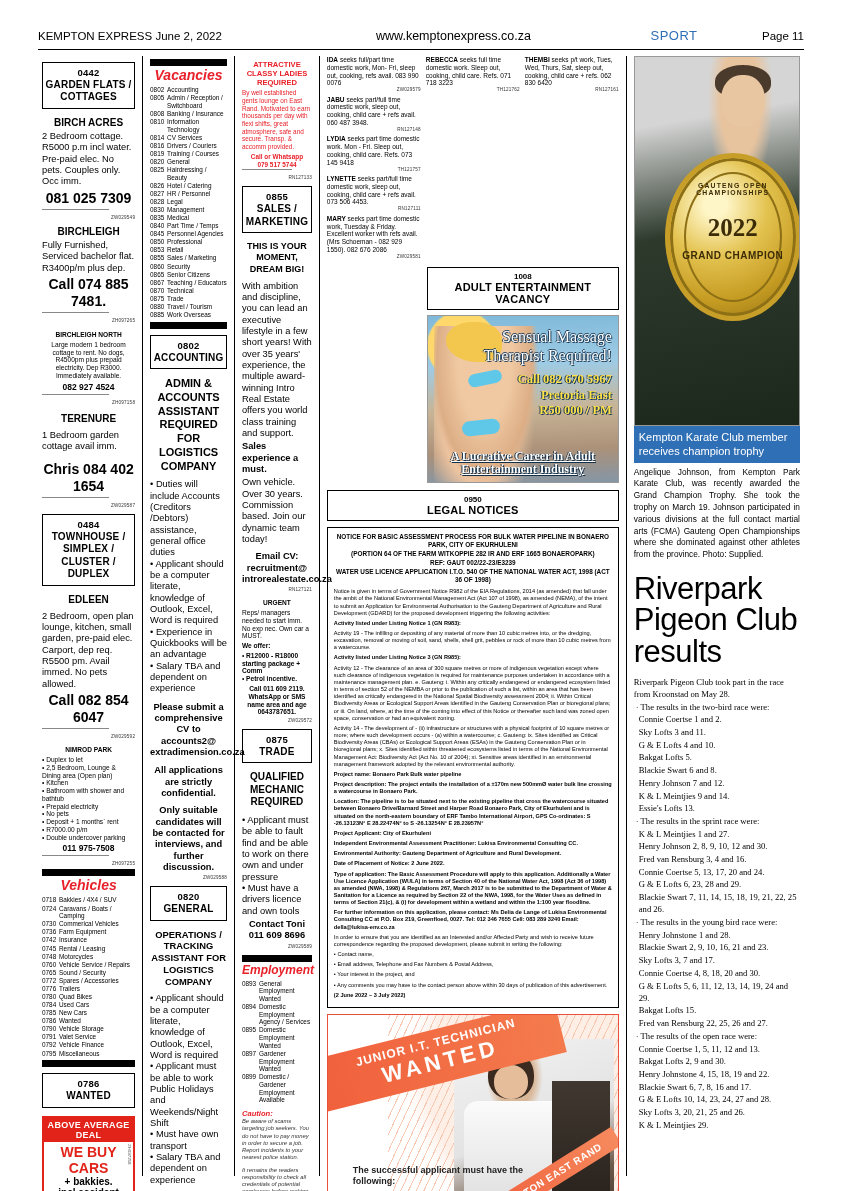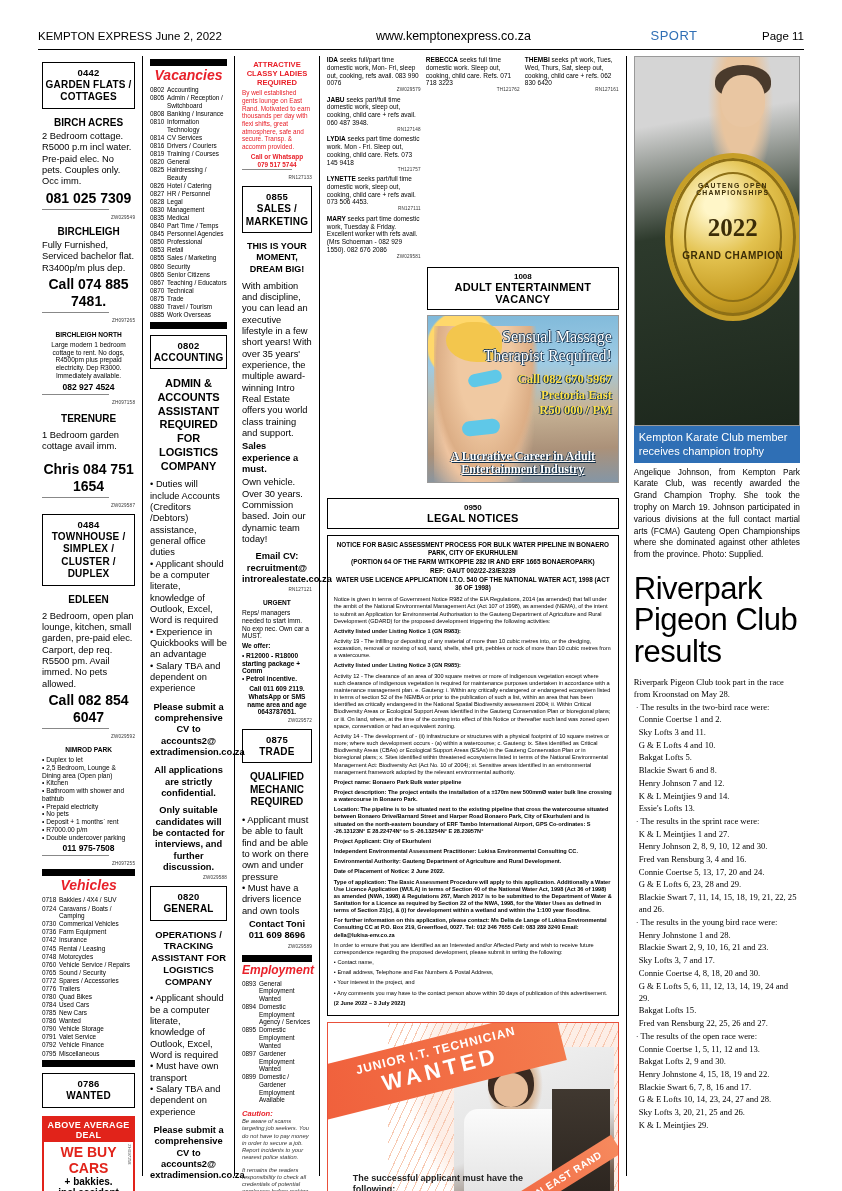--- a/index.html
+++ b/index.html
@@ -227,21 +227,21 @@
         <span class="hd">BIRCHLEIGH NORTH</span>
         <p class="ctr">Large modern 1 bedroom cottage to rent. No dogs, R4500pm plus prepaid electricity. Dep R3000. Immediately available.</p>
         <span class="ph" style="font-size:8.5px">082 927 4524</span>
       </div>
       <div class="sep"></div>
       <div class="ref">ZH097158</div>
 
       <div class="ad" style="margin-top:8px">
         <span class="hd" style="font-size:10px">TERENURE</span>
         <p style="margin-top:5px">1 Bedroom garden cottage avail imm.</p>
-        <span class="ph" style="margin-top:8px">Chris 084 751 1654</span>
+        <span class="ph" style="margin-top:8px">Chris 084 402 1654</span>
       </div>
       <div class="sep"></div>
       <div class="ref">ZW029587</div>
 
       <div class="catbox">
         <div class="code">0484</div>
         <div>TOWNHOUSE / SIMPLEX / CLUSTER / DUPLEX</div>
       </div>
 
       <div class="ad">
@@ -508,20 +508,21 @@
 
       <div class="catbox">
         <div class="code">0820</div>
         <div>GENERAL</div>
       </div>
 
       <div class="ad">
         <div class="b ctr" style="font-size:9.4px;line-height:1.25">OPERATIONS / TRACKING ASSISTANT FOR LOGISTICS COMPANY</div>
         <div style="margin-top:6px">
           <div>• <span>Applicant should be a computer literate, knowledge of Outlook, Excel, Word is required</span></div>
+          <div>• <span>Applicant must be able to work Public Holidays and Weekends/Night Shift</span></div>
           <div>• <span>Must have own transport</span></div>
           <div>• <span>Salary TBA and dependent on experience</span></div>
         </div>
         <div class="b ctr" style="margin-top:7px">Please submit a comprehensive CV to accounts2@ extradimension.co.za</div>
 
       </div>
 
     </div>
 
     <div class="vline"></div>
@@ -674,21 +675,21 @@
             <div>Pretoria East</div>
             <div>R50 000 / PM</div>
           </div>
           <div class="m-t3">
             <div>A Lucrative Career in Adult</div>
             <div>Entertainment Industry</div>
           </div>
         </div>
       </div>
 
-      <div class="wbox" style="margin-top:15px">
+      <div class="wbox" style="margin-top:7px">
         <div class="code">0950</div>
         <div class="ttl">LEGAL NOTICES</div>
       </div>
 
       <div class="legal">
         <h4 class="b">NOTICE FOR BASIC ASSESSMENT PROCESS FOR BULK WATER PIPELINE IN BONAERO PARK, CITY OF EKURHULENI</h4>
         <h4 class="b">(PORTION 64 OF THE FARM WITKOPPIE 282 IR AND ERF 1665 BONAEROPARK)</h4>
         <h4 class="b">REF: GAUT 002/22-23/E3239</h4>
         <h4 class="b" style="margin-bottom:4px">WATER USE LICENCE APPLICATION I.T.O. 540 OF THE NATIONAL WATER ACT, 1998 (ACT 36 OF 1998)</h4>
         <p>Notice is given in terms of Government Notice R982 of the EIA Regulations, 2014 (as amended) that fall under the ambit of the National Environmental Management Act (Act 107 of 1998), as amended (NEMA), of the intent to submit an Application for Environmental Authorisation to the Gauteng Department of Agriculture and Rural Development (GDARD) for the proposed development triggering the following activities:</p>

